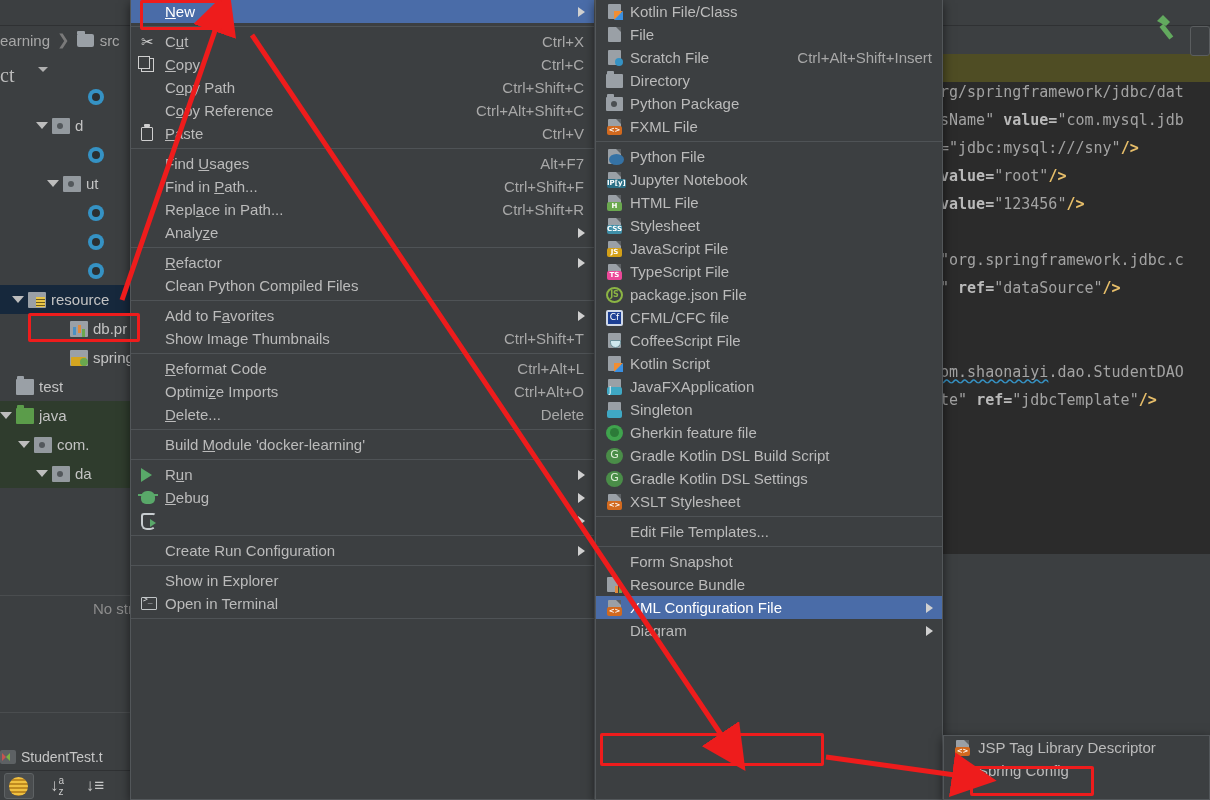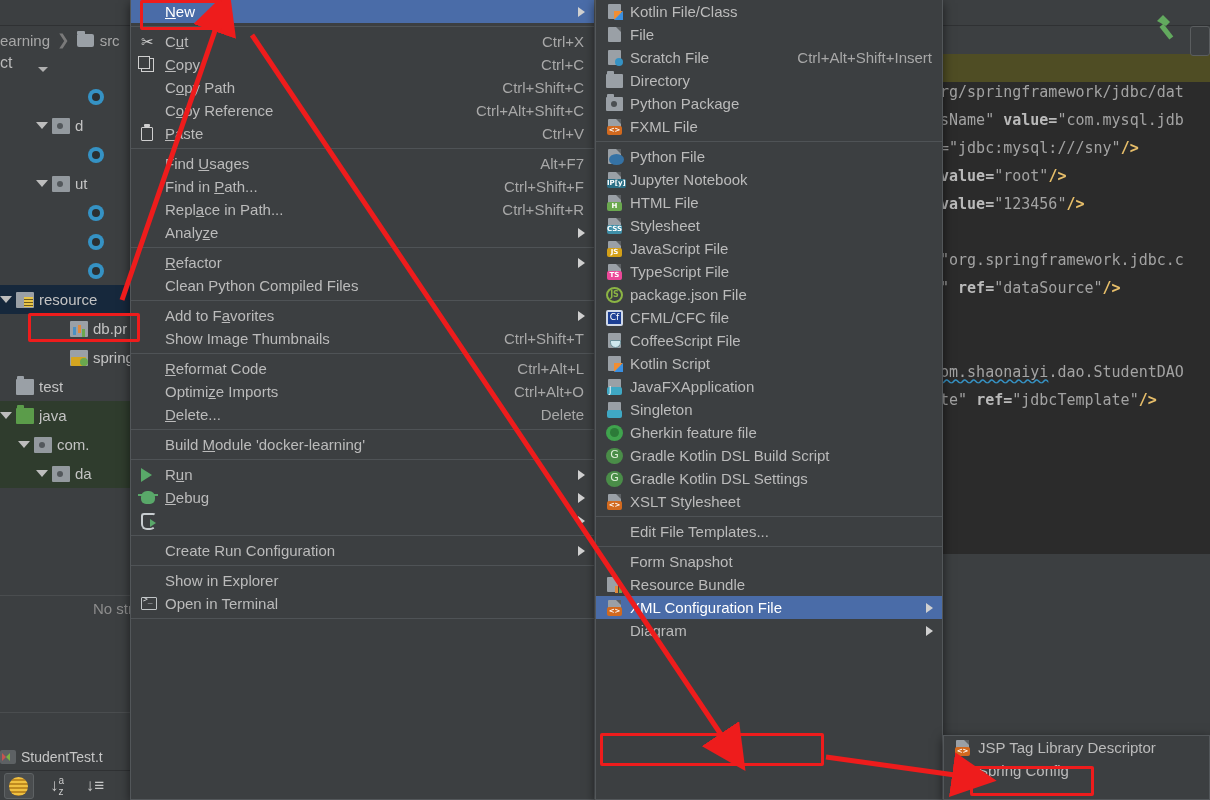--- a/index.html
+++ b/index.html
@@ -20,21 +20,21 @@
   .breadcrumb { position:absolute; left:0; top:26px; width:1210px; height:28px;
                 background:#3c3f41; display:flex; align-items:center; padding-left:0px;
                 font-size:15px; color:#a7a7a7; overflow:hidden; }
   .bc-sep { margin:0 7px; color:#7a7a7a; font-size:15px; }
   .folder-ic { display:inline-block; width:17px; height:13px; background:#9aa0a6;
                border-radius:1px 2px 2px 2px; position:relative; margin-right:6px; vertical-align:-2px; }
   .folder-ic:before { content:""; position:absolute; left:0; top:-3px; width:8px; height:3px;
                       background:#9aa0a6; border-radius:1px 1px 0 0; }
 
   .tool-row { position:absolute; left:0; top:54px; width:1210px; height:28px; background:#3c3f41; }
-  .tool-row .lbl { position:absolute; left:0; top:0; font-size:16px; color:#bbb; }
+  .tool-row .lbl { position:absolute; left:0; top:10px; font-size:20px; color:#bbb;font-family:Liberation Serif, serif; }
   .caret-dn { position:absolute; left:38px; top:13px; width:0;height:0;
               border-left:5px solid transparent;border-right:5px solid transparent;
               border-top:5px solid #b0b0b0; }
 
   
   .tree { position:absolute; left:0; top:82px; width:135px; height:630px; overflow:hidden; }
   .trow { position:relative; height:29px; display:flex; align-items:center; white-space:nowrap;
           font-size:15px; color:#c3c3c3; }
   .trow.sel-blue { background:#16283c; }
   .trow.green-bg { background:#2f3c2d; }
@@ -239,41 +239,41 @@
       <div class="trow" style="padding-left:36px">
         <span class="tw"></span>
         <span class="ic ic-pkg"></span>
         <span class="tlabel">d</span>
       </div>
       <div class="trow" style="padding-left:72px">
         <span style="width:16px;flex:none"></span>
         <span class="ic-circ"></span>
         <span class="tlabel"></span>
       </div>
-      <div class="trow" style="padding-left:36px">
+      <div class="trow" style="padding-left:47px">
         <span class="tw"></span>
         <span class="ic ic-pkg"></span>
         <span class="tlabel">ut</span>
       </div>
       <div class="trow" style="padding-left:72px">
         <span style="width:16px;flex:none"></span>
         <span class="ic-circ"></span>
         <span class="tlabel"></span>
       </div>
       <div class="trow" style="padding-left:72px">
         <span style="width:16px;flex:none"></span>
         <span class="ic-circ"></span>
         <span class="tlabel"></span>
       </div>
       <div class="trow" style="padding-left:72px">
         <span style="width:16px;flex:none"></span>
         <span class="ic-circ"></span>
         <span class="tlabel"></span>
       </div>
-      <div class="trow sel-blue" style="padding-left:0px">
+      <div class="trow sel-blue" style="padding-left:12px">
         <span class="tw"></span>
         <span class="ic ic-res"></span>
         <span class="tlabel">resource</span>
       </div>
       <div class="trow" style="padding-left:54px">
         <span style="width:16px;flex:none"></span>
         <span class="ic ic-props"></span>
         <span class="tlabel">db.pr</span>
       </div>
       <div class="trow" style="padding-left:54px">

